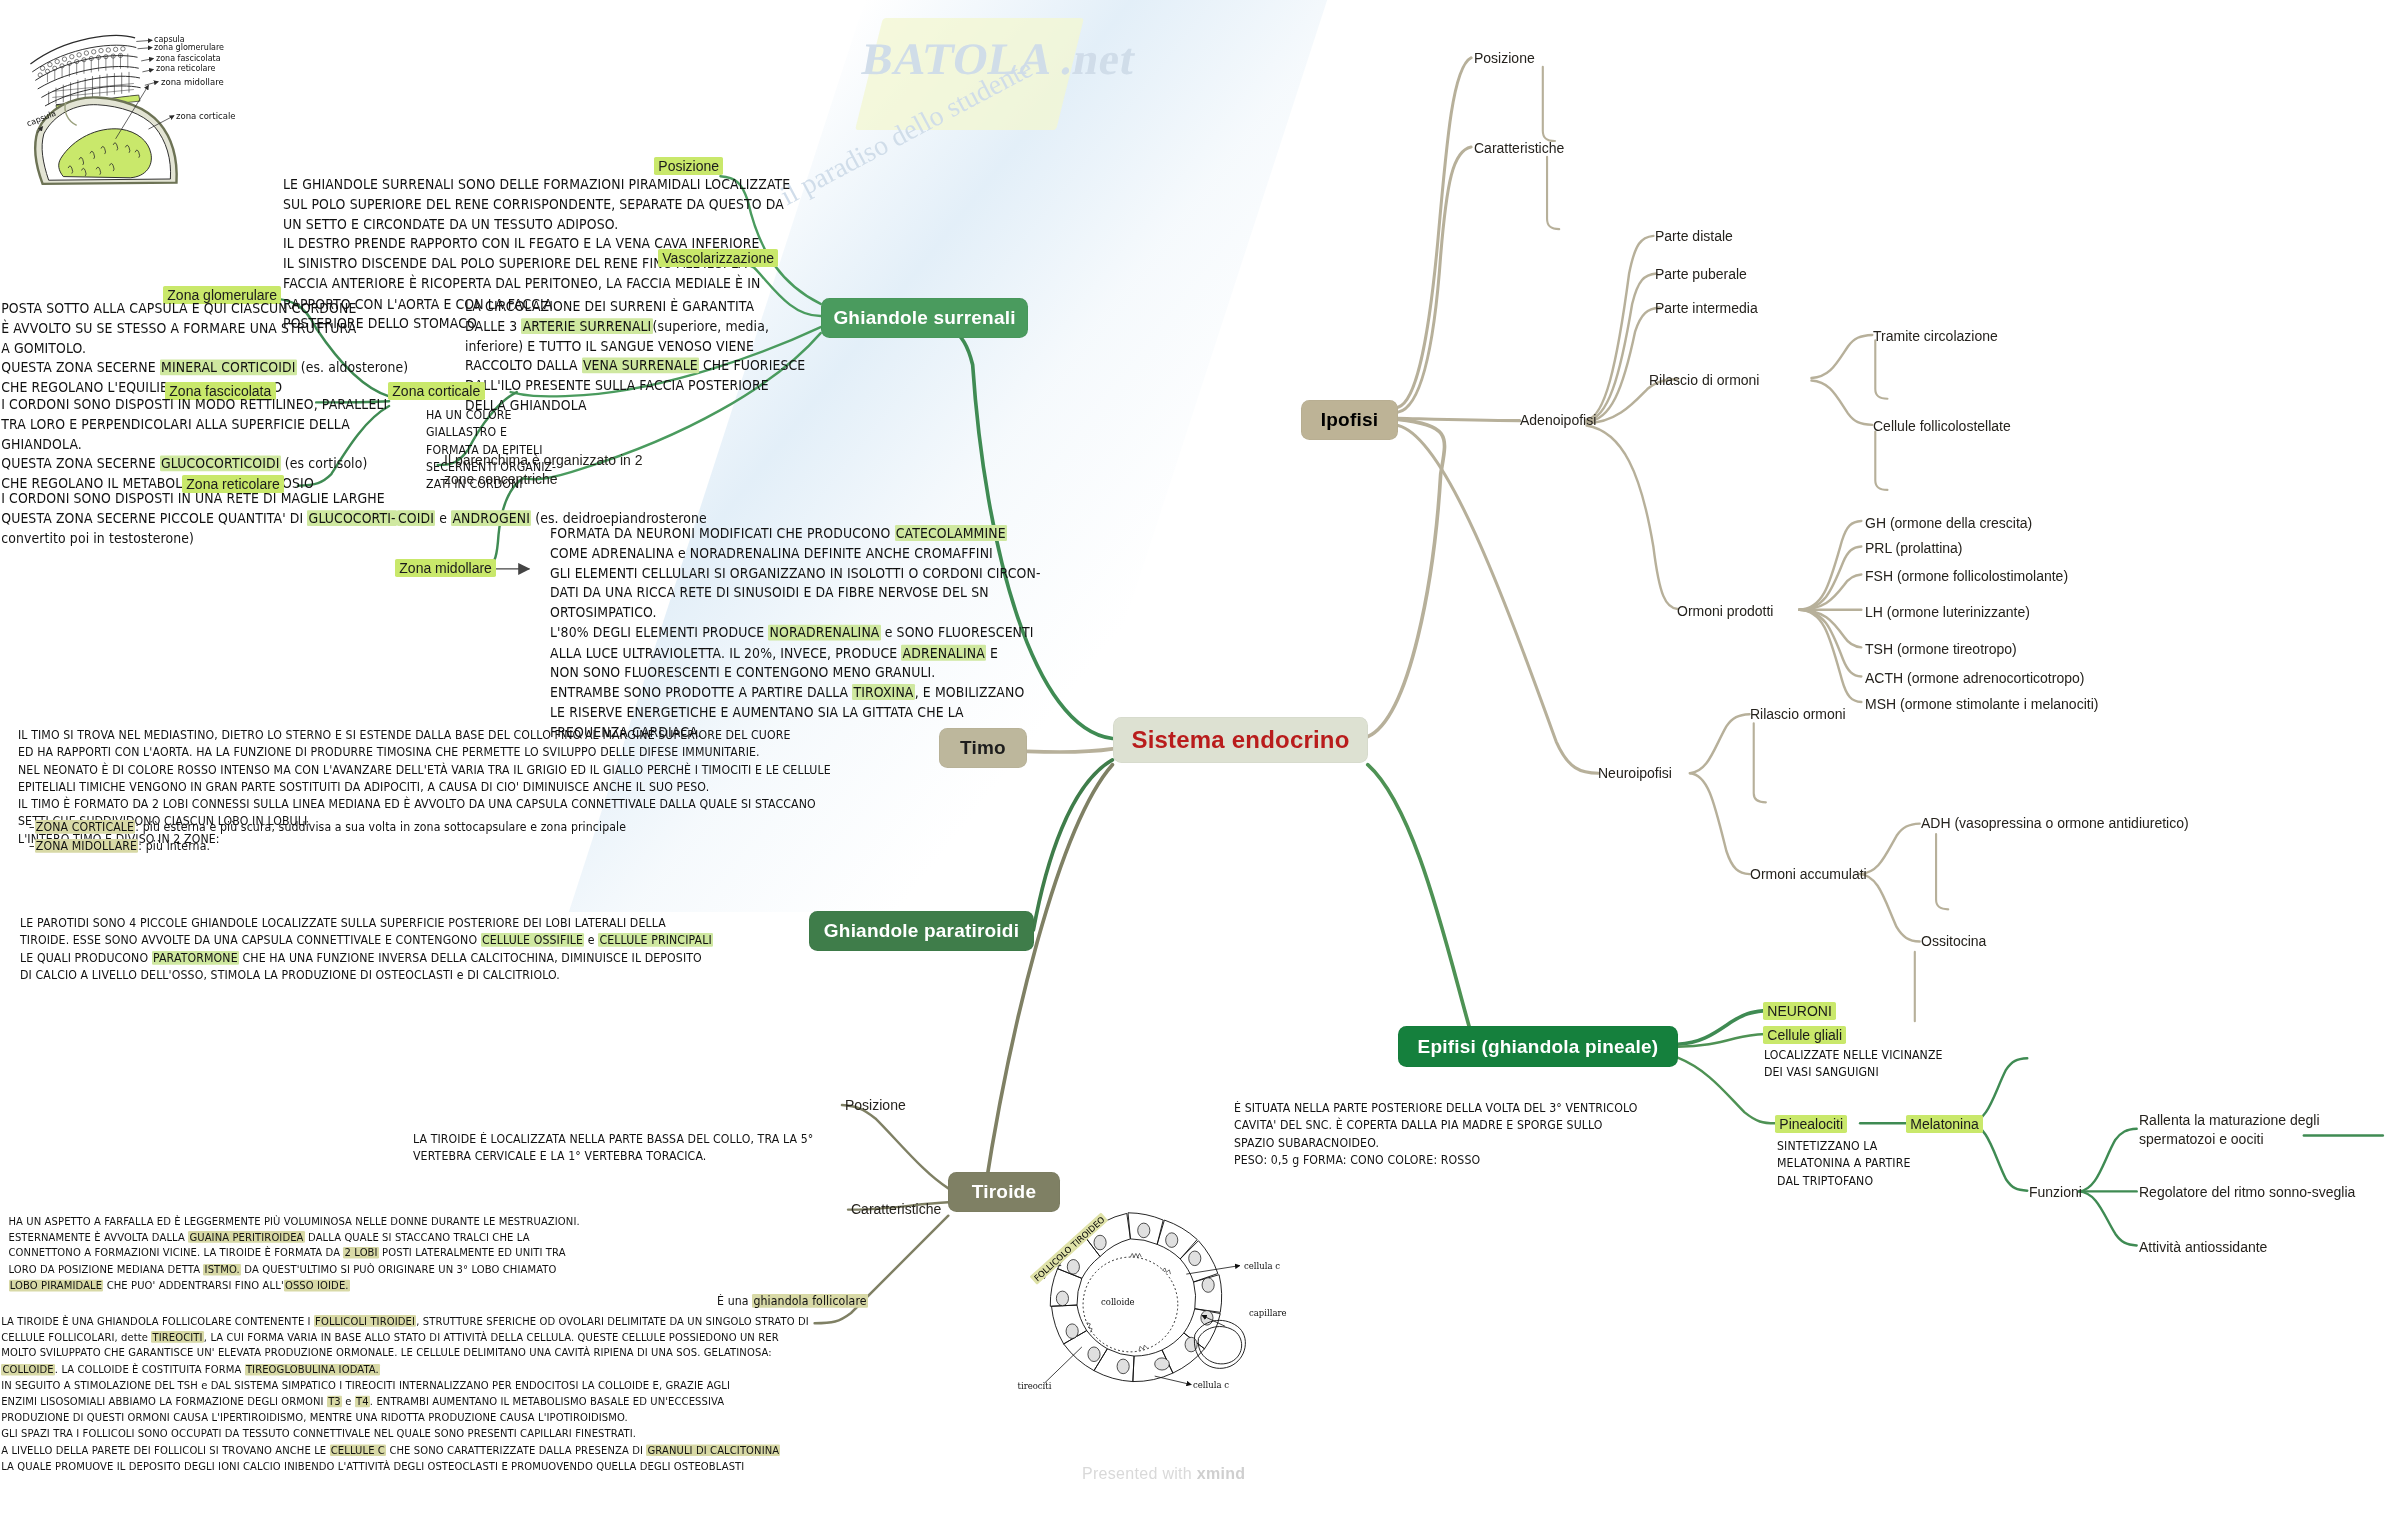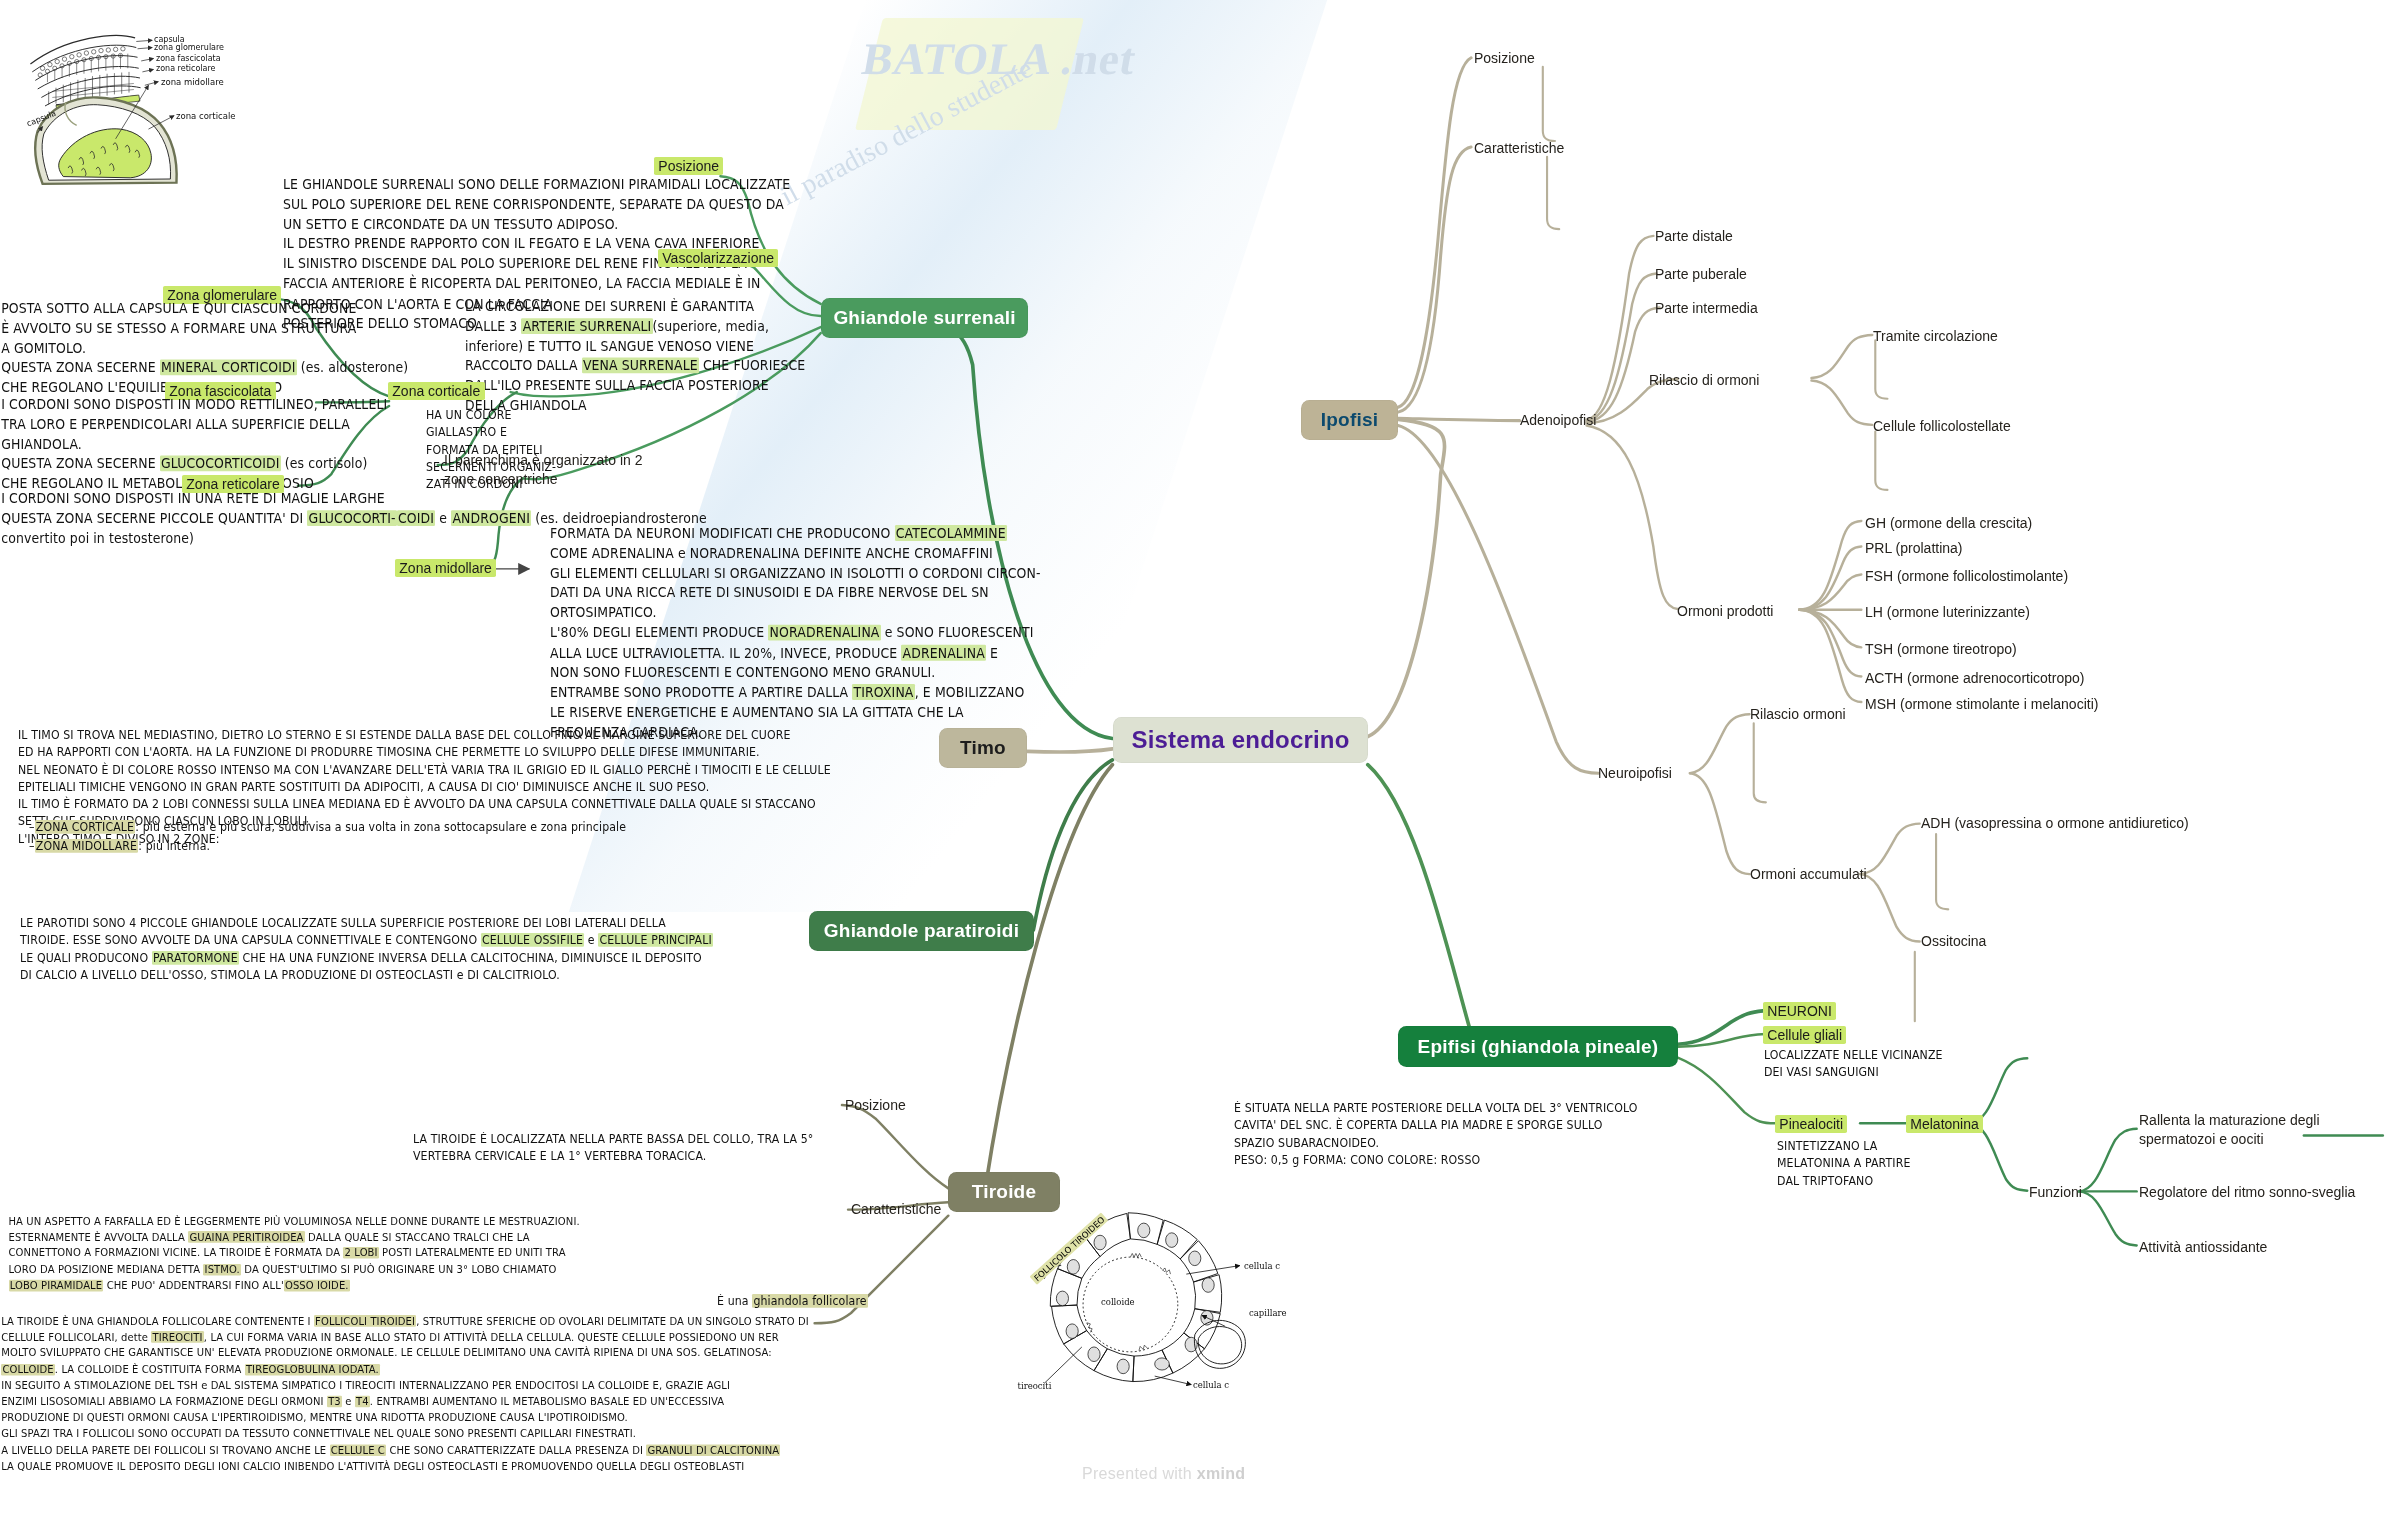--- a/index.html
+++ b/index.html
@@ -37,21 +37,21 @@
 
   
   .topic{
     position:absolute;border-radius:8.5px;color:#fff;
     display:flex;align-items:center;justify-content:center;
     font-weight:700;letter-spacing:0.2px;white-space:nowrap;
     box-shadow:inset 0 0 0 0.6px rgba(0,0,0,.05);
     background-image:repeating-linear-gradient(118deg, rgba(255,255,255,.22) 0 1.8px, rgba(255,255,255,0) 1.8px 16px);
   }
   .topic.root{
-    color:#4c1d95;font-size:24px;
+    color:#b91c1c;font-size:24px;
   }
   .topic.sub{font-size:19px;}
 
   
   .lbl{
     position:absolute;font-size:14px;color:#25221d;line-height:1.34;
     white-space:pre-line;
   }
   .lbl.w1{width:255px;white-space:normal;}
 
@@ -265,21 +265,21 @@
   <div class="topic root" style="left:1113px;top:717px;width:255px;height:46px;background:#dde1d2;">Sistema endocrino</div>
 
   <div class="topic sub" style="left:821px;top:298px;width:207px;height:40px;background:#4a9b5e;">Ghiandole surrenali</div>
 
   <div class="topic sub" style="left:939px;top:728px;width:88px;height:40px;background:#bdb79c;color:#1d1d1d;">Timo</div>
 
   <div class="topic sub" style="left:809px;top:911px;width:225px;height:40px;background:#3f7d4a;">Ghiandole paratiroidi</div>
 
   <div class="topic sub" style="left:948px;top:1172px;width:112px;height:40px;background:#7f8064;">Tiroide</div>
 
-  <div class="topic sub" style="left:1301px;top:400px;width:97px;height:40px;background:#bdb396;color:#0c4a6e;">Ipofisi</div>
+  <div class="topic sub" style="left:1301px;top:400px;width:97px;height:40px;background:#bdb396;color:#000000;">Ipofisi</div>
 
   <div class="topic sub" style="left:1398px;top:1026px;width:280px;height:41px;background:#15803d;">Epifisi (ghiandola pineale)</div>
 
   <div class="hl green" style="left:654px;top:157px;">Posizione</div>
   <div class="hand" style="left:283px;top:175px;">LE GHIANDOLE SURRENALI SONO DELLE FORMAZIONI PIRAMIDALI LOCALIZZATE
 SUL POLO SUPERIORE DEL RENE CORRISPONDENTE, SEPARATE DA QUESTO DA
 UN SETTO E CIRCONDATE DA UN TESSUTO ADIPOSO.
 IL DESTRO PRENDE RAPPORTO CON IL FEGATO E LA VENA CAVA INFERIORE
 IL SINISTRO DISCENDE DAL POLO SUPERIORE DEL RENE FINO ALL'ILO. LA
 FACCIA ANTERIORE È RICOPERTA DAL PERITONEO, LA FACCIA MEDIALE È IN

